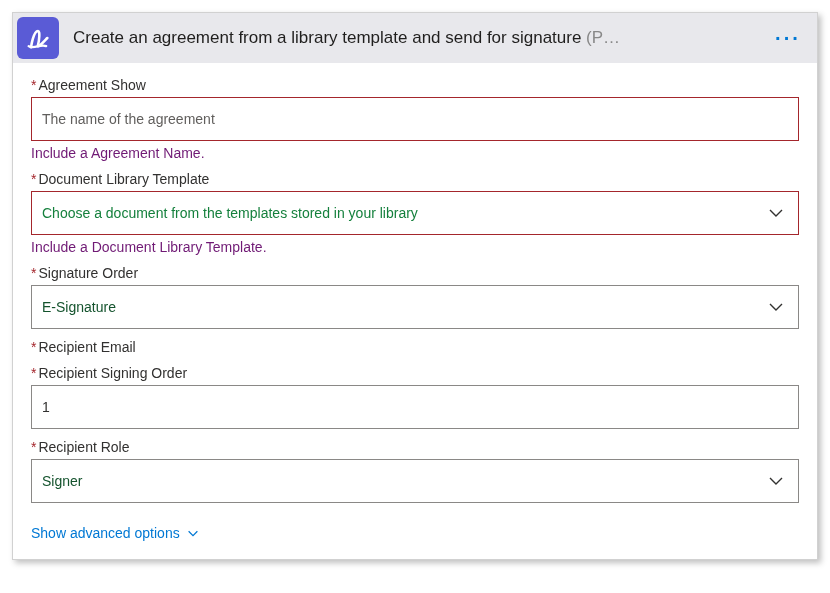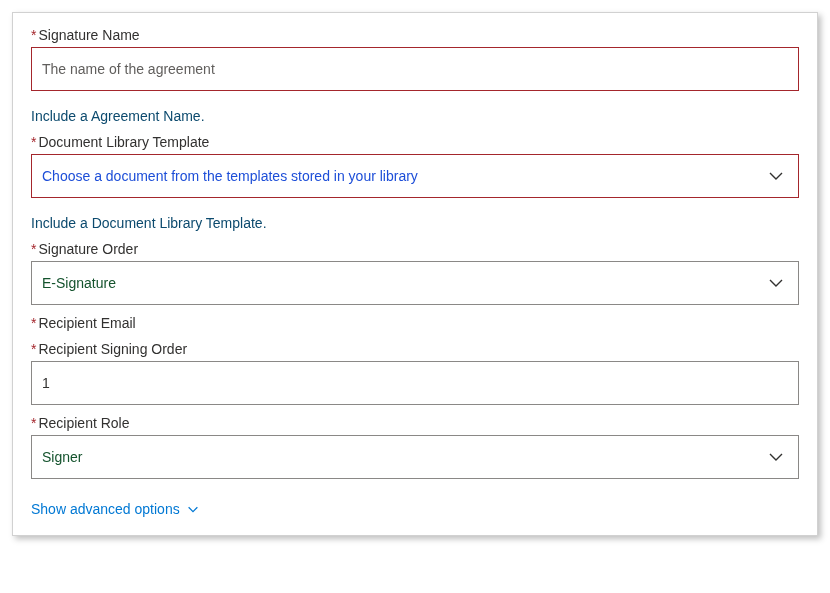--- a/index.html
+++ b/index.html
@@ -82,56 +82,68 @@
       border: none;
       outline: none;
       width: 100%;
       height: 100%;
       font-family: inherit;
       font-size: 14px;
       color: #605e5c;
       background: transparent;
     }
     .control input::placeholder { color: #605e5c; }
-    .select-text { flex: 1; color: #1d4ed8; }
+    .select-text { flex: 1; color: #15803d; }
     .select-text.has-value { color: #14532d; }
     .chevron {
       width: 24px;
       display: flex;
       align-items: center;
       justify-content: center;
       flex-shrink: 0;
     }
     .error-msg {
-      color: #0c4a6e;
-      font-size: 14px;
-      margin-top: 17px;
+      color: #701a75;
+      font-size: 14px;
+      margin-top: 4px;
     }
     .advanced {
       margin-top: 12px;
       color: #0078d4;
       font-size: 14px;
       cursor: pointer;
       display: inline-flex;
       align-items: center;
       gap: 6px;
     }
   </style>
 </head>
 <body>
 
 <div class="card">
 
+  <div class="header">
+    <div class="app-icon">
+      <svg width="28" height="28" viewBox="0 0 24 24" fill="none">
+        <path d="M6 20 C6 20 8 6 12 6 C14 6 13 14 12 18 C11 22 18 14 20 12" stroke="#fff" stroke-width="2.2" stroke-linecap="round" fill="none"></path>
+        <path d="M4 19 C8 22 14 17 19 19" stroke="#fff" stroke-width="2" stroke-linecap="round" fill="none"></path>
+      </svg>
+    </div>
+    <div class="header-title">
+      <span>Create an agreement from a library template and send for signature</span><span class="suffix"> (P…</span>
+    </div>
+    <div class="more-btn">···</div>
+  </div>
 
   <div class="body">
 
     
     <div class="field">
       <div class="label">
-        <span class="asterisk">*</span><span>Signature Name</span>
+        <span class="asterisk">*</span><span>Agreement Show</span>
       </div>
       <div class="control error">
         <input type="text" placeholder="The name of the agreement" style="">
       </div>
       <div class="error-msg">Include a Agreement Name.</div>
     </div>
 
     
     <div class="field">
       <div class="label">

